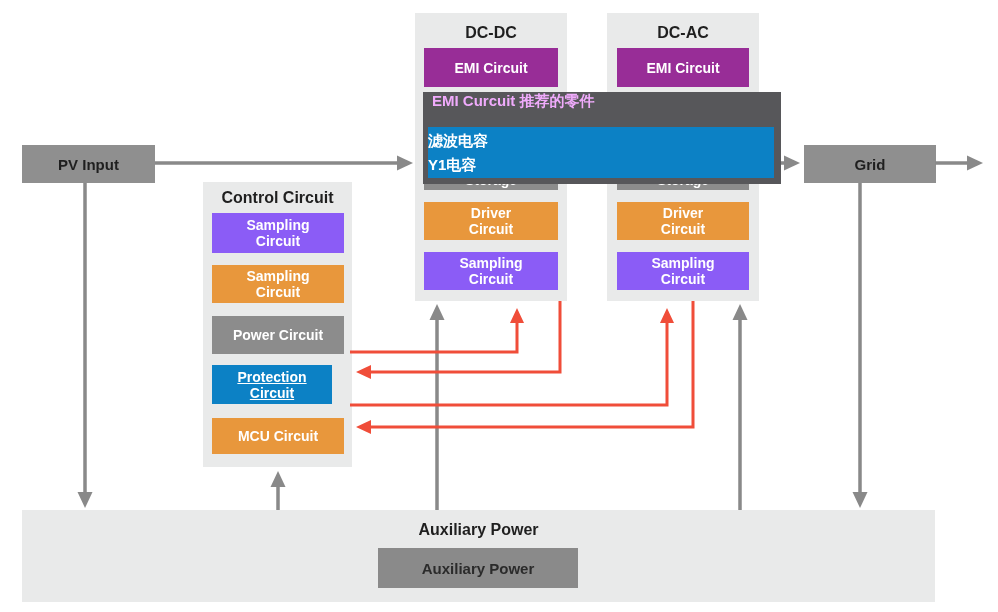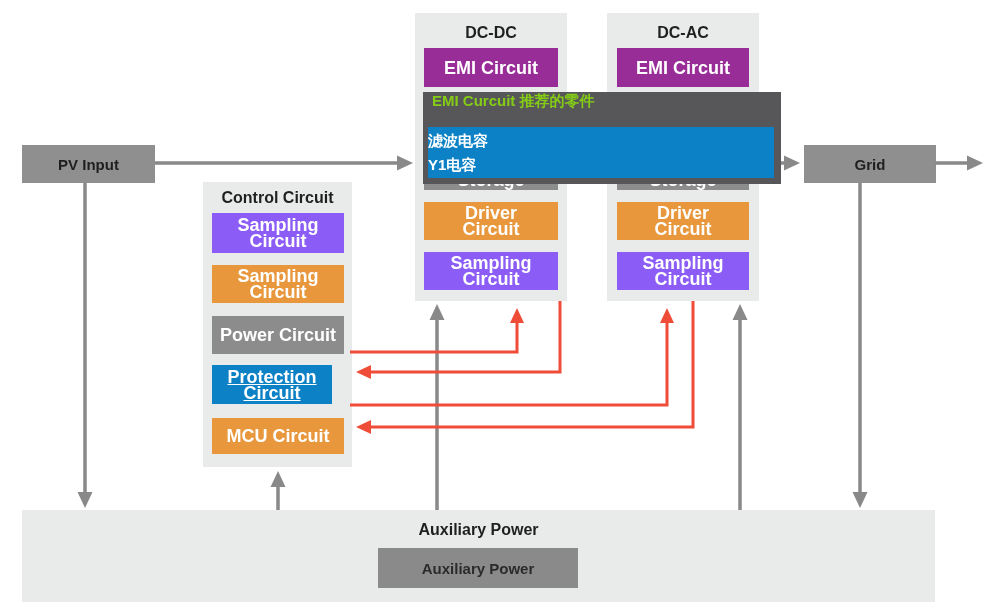--- a/index.html
+++ b/index.html
@@ -2,39 +2,39 @@
 <html><head>
 <meta charset="utf-8">
 <style>
   html,body{margin:0;padding:0;background:#fff;}
   .stage{position:relative;width:998px;height:612px;background:#ffffff;overflow:hidden;
          font-family:"Liberation Sans","DejaVu Sans",sans-serif;}
   .panel{position:absolute;background:#e9eaea;z-index:1;}
   .panel-title{position:absolute;left:0;width:100%;text-align:center;font-weight:bold;
                font-size:16px;color:#1f1f1f;height:18px;line-height:18px;}
   .box{position:absolute;display:flex;flex-direction:column;align-items:center;justify-content:center;
-       color:#ffffff;font-weight:bold;font-size:18px;line-height:16px;text-align:center;}
+       color:#ffffff;font-weight:bold;font-size:14px;line-height:16px;text-align:center;}
   .purple{background:#982d97}
   .green{background:#8b5cf6}
   .orange{background:#e8973c}
   .blue{background:#0c81c5}
   .grayb{background:#8c8c8c}
   .storage{justify-content:flex-end;padding-bottom:2px;box-sizing:border-box;}
   .node{position:absolute;background:#8f8f8f;display:flex;align-items:center;justify-content:center;
         font-weight:bold;font-size:15px;color:#1f1f1f;z-index:1;}
   .aux-inner{position:absolute;background:#8a8a8a;display:flex;align-items:center;justify-content:center;
         font-weight:bold;font-size:15px;color:#2b2b2b;}
   .wires{position:absolute;left:0;top:0;z-index:10;pointer-events:none;}
   .wire-gray{stroke:#898989;stroke-width:3.5;fill:none;}
   .head-gray{fill:#898989;stroke:none;}
   .wire-red{stroke:#f04d39;stroke-width:3;fill:none;}
   .head-red{fill:#f04d39;stroke:none;}
   .tooltip{position:absolute;left:423px;top:92px;width:358px;height:92px;background:#57575a;z-index:30;}
   .tooltip-title{position:absolute;left:9px;top:0;height:19px;display:flex;align-items:center;
-                 color:#84cc16;font-size:15px;font-weight:600;white-space:nowrap;}
+                 color:#f0abfc;font-size:15px;font-weight:600;white-space:nowrap;}
   .tooltip-list{position:absolute;left:5px;top:35px;right:7px;bottom:6px;background:#0c81c5;}
   .tooltip-item{height:24px;display:flex;align-items:center;padding-left:0;
                 color:#ffffff;font-weight:bold;font-size:15px;}
   .tooltip-item:first-child{margin-top:2px;}
 </style>
 </head>
 <body>
 
 <div class="stage">
 

